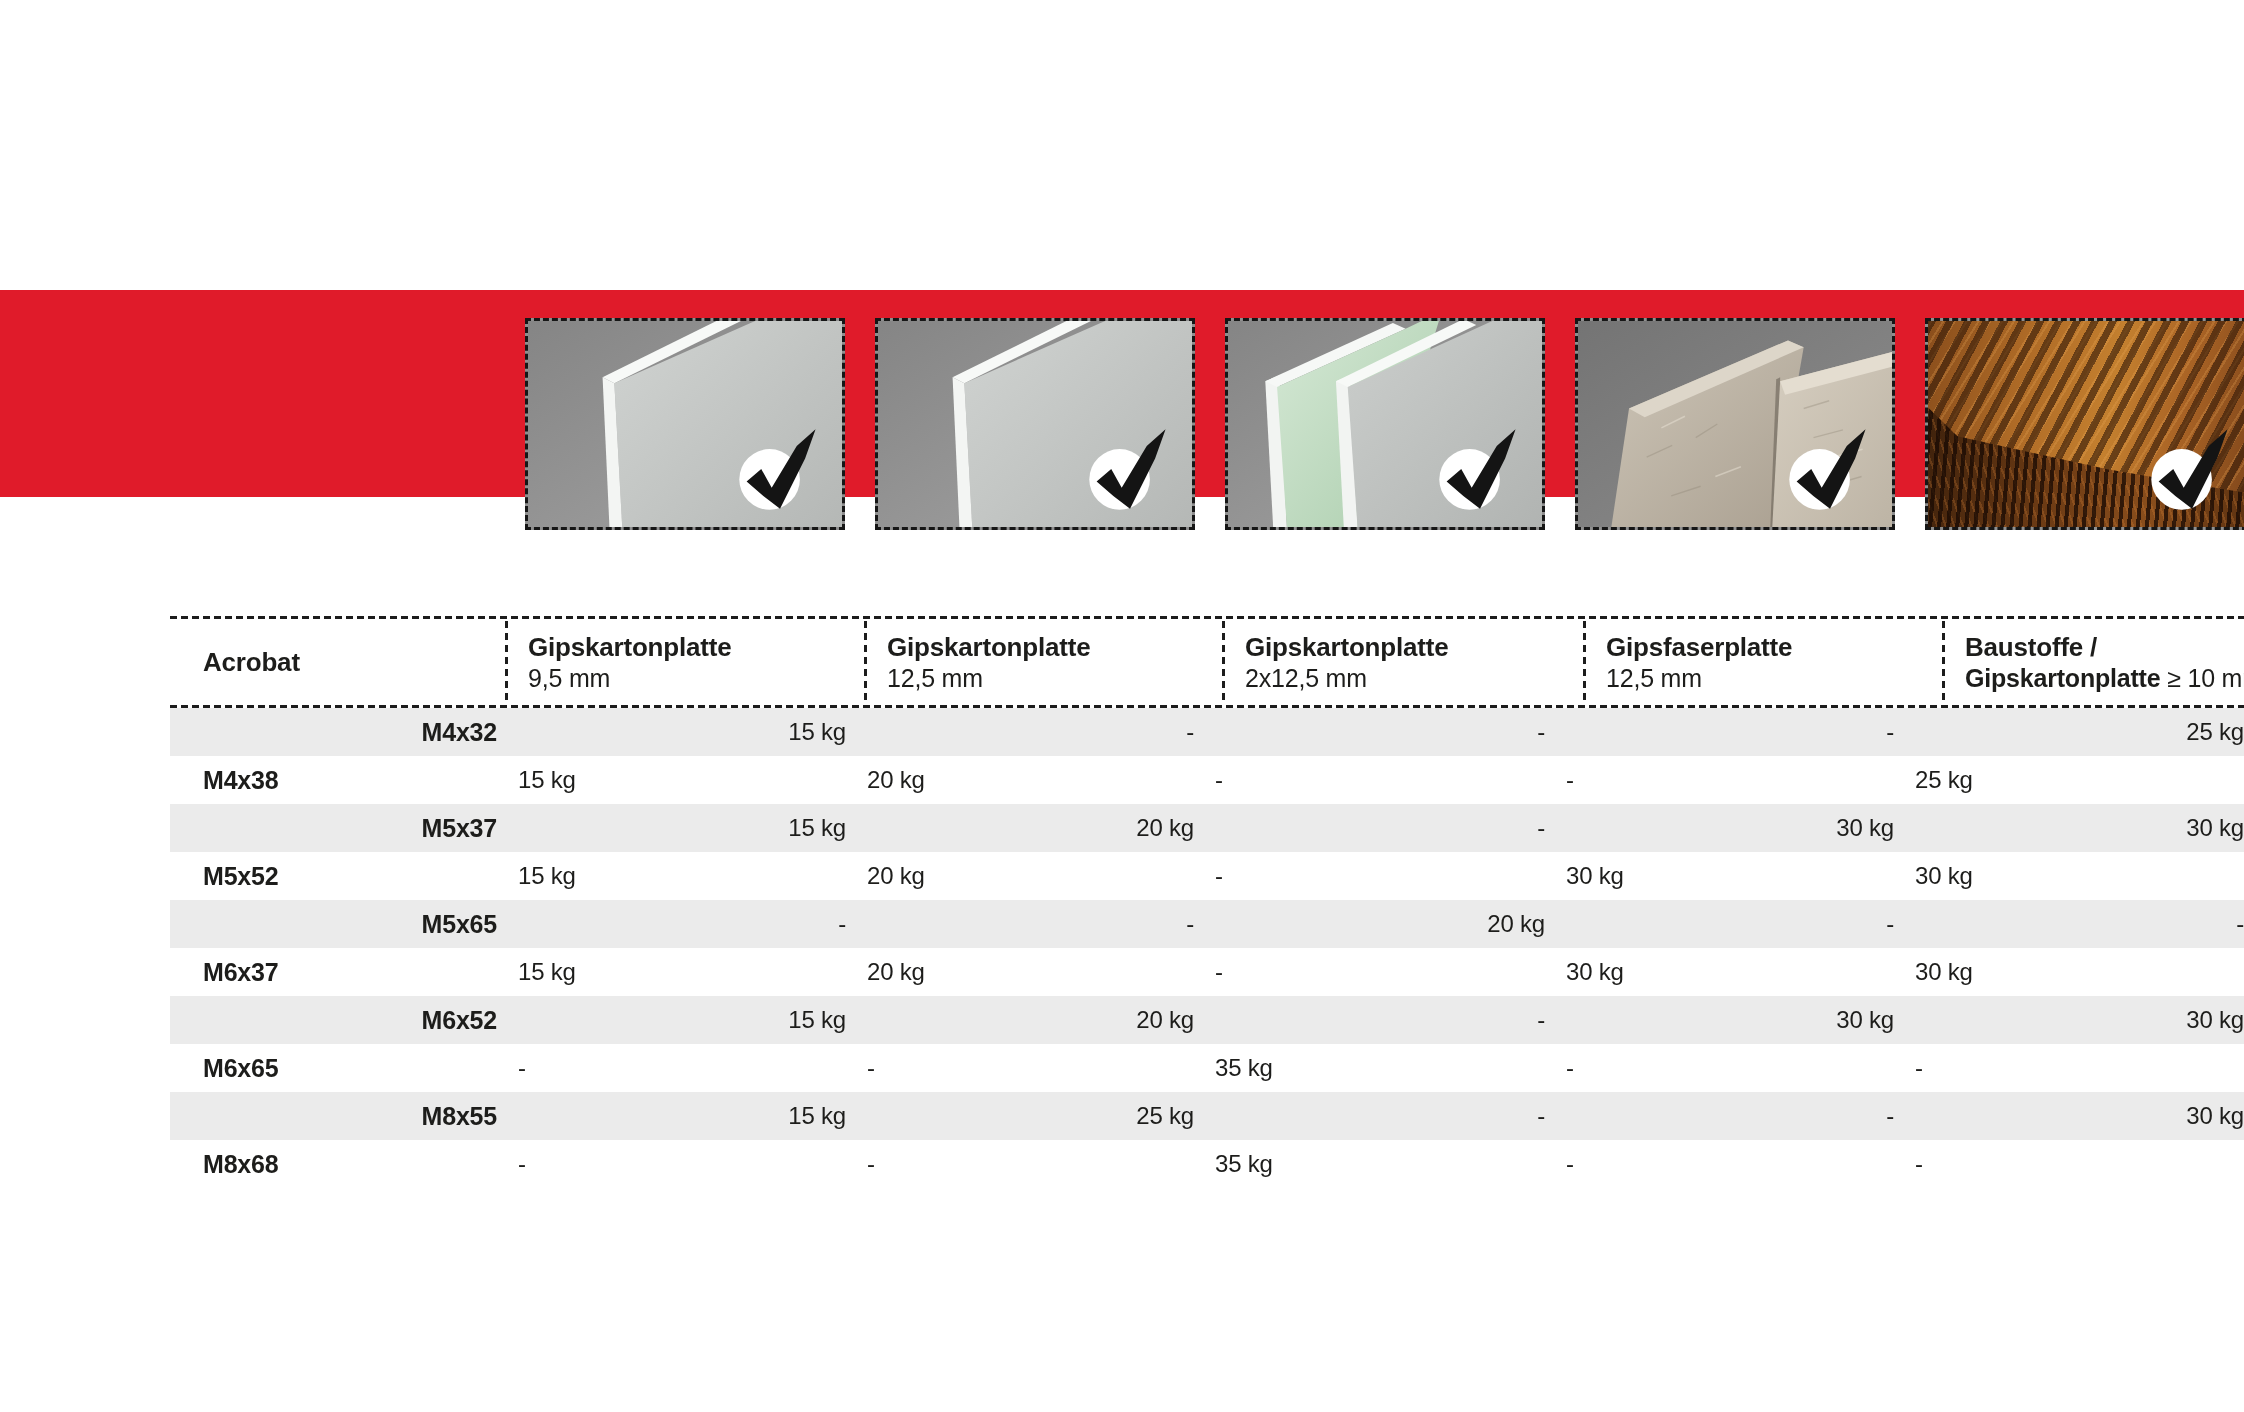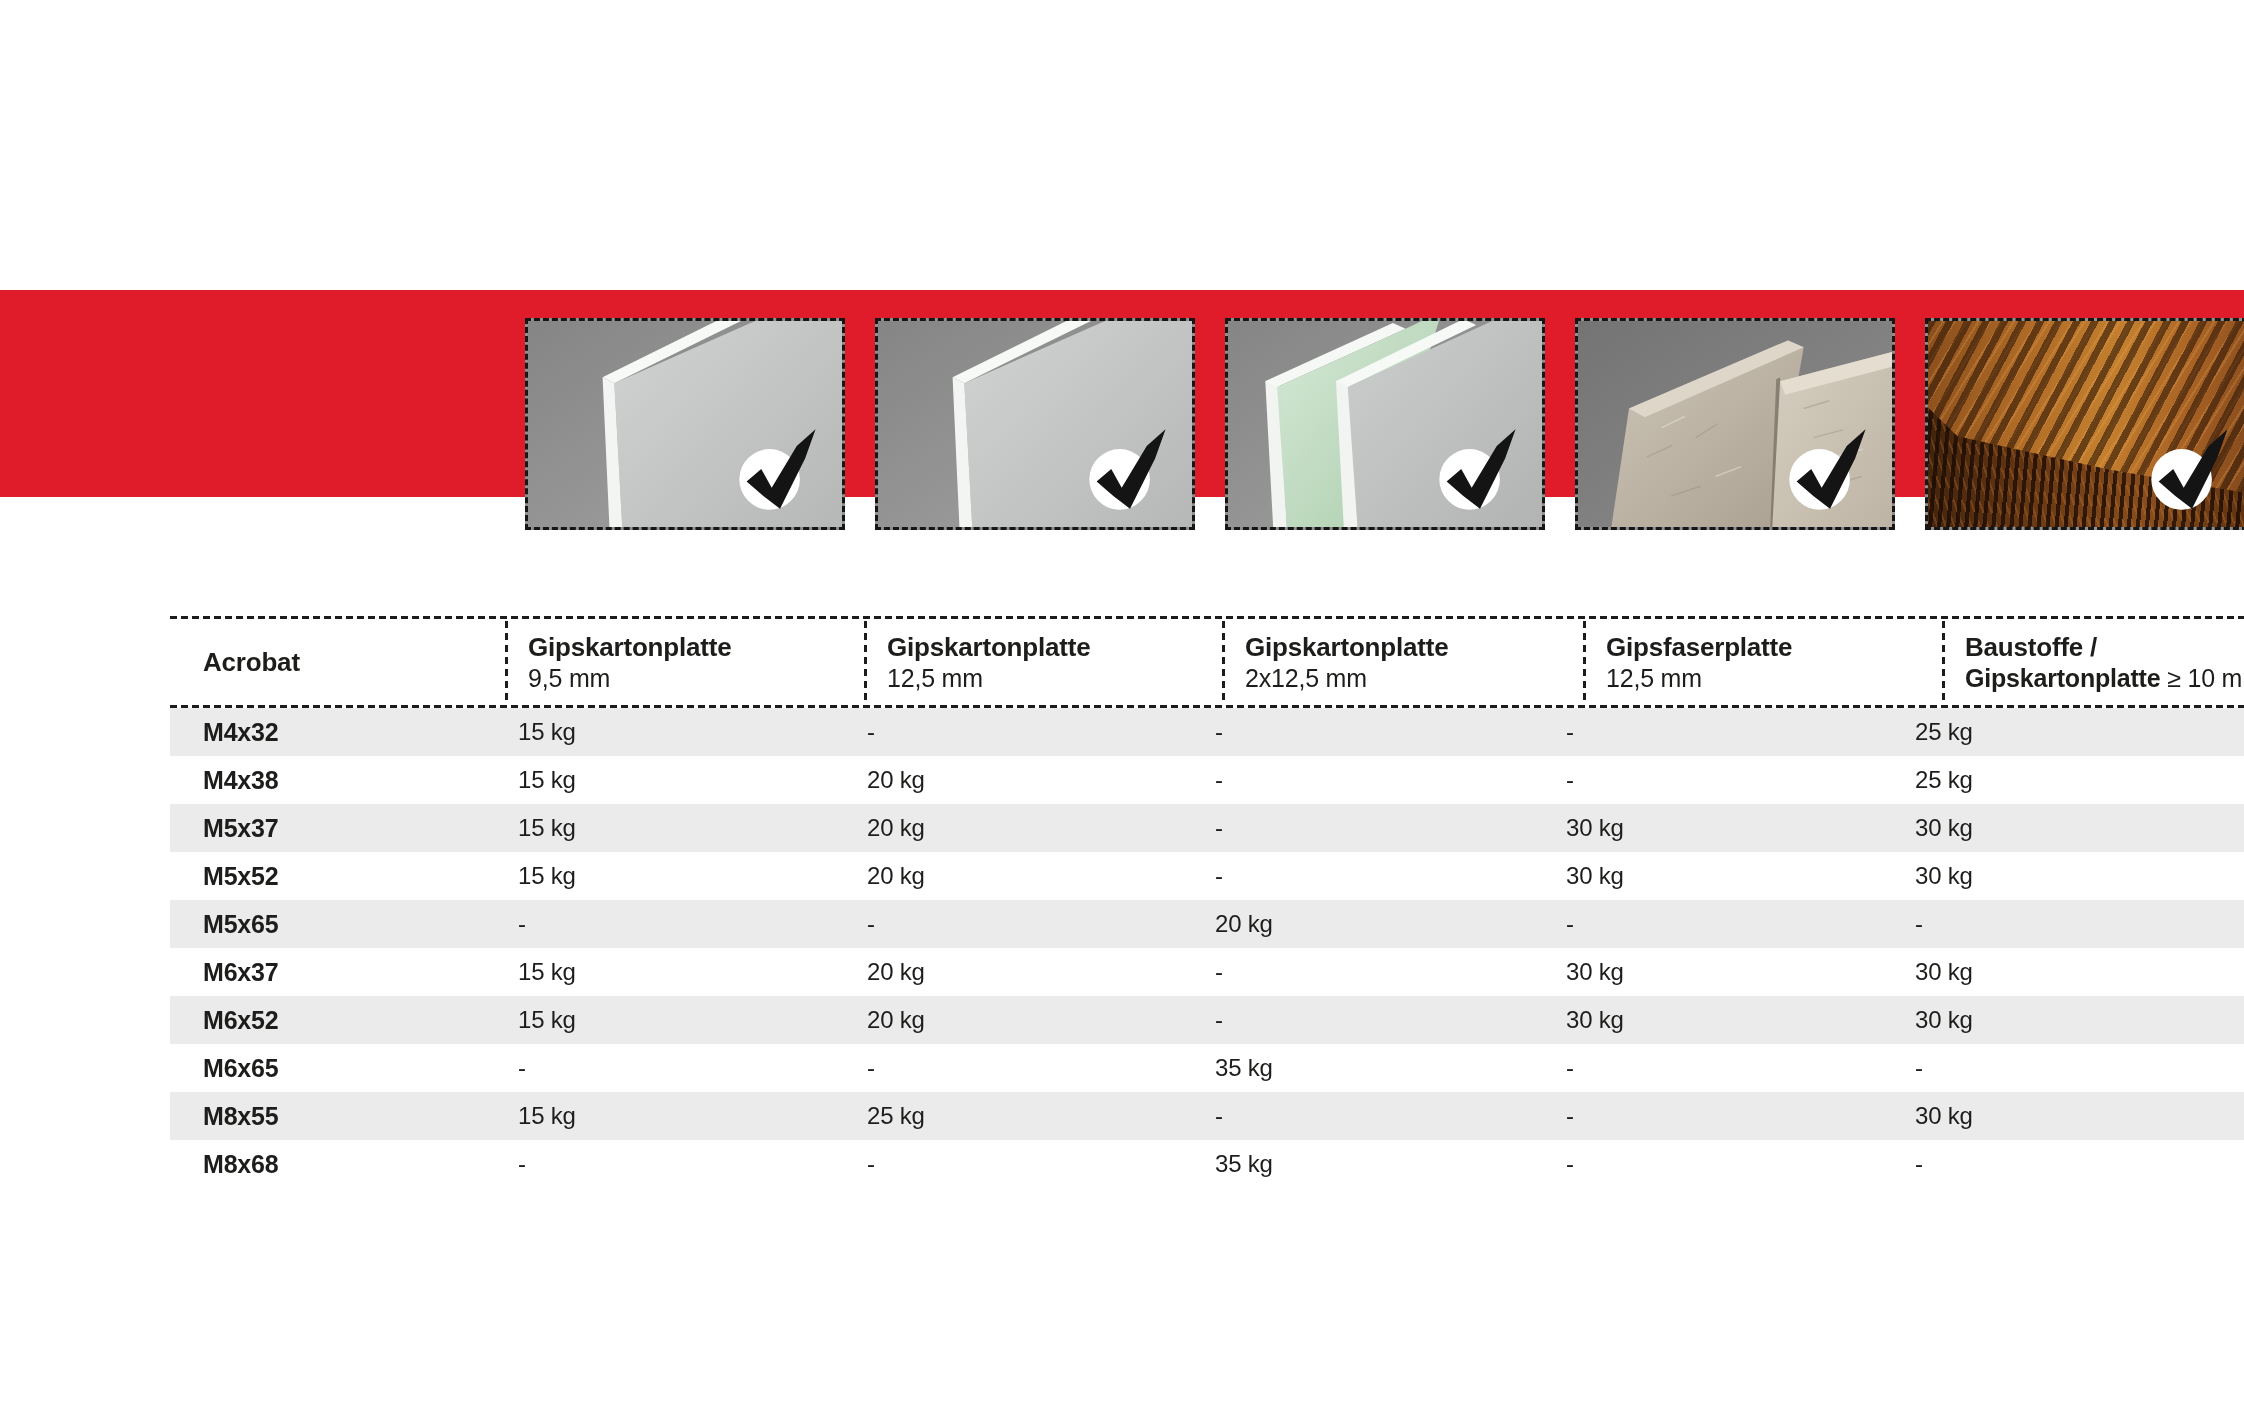--- a/index.html
+++ b/index.html
@@ -43,21 +43,21 @@
   .hcell{position:relative;display:flex;flex-direction:column;justify-content:center;padding-left:21px;box-sizing:border-box;}
   .hcell.first{padding-left:33px;}
   .hcell:not(.first)::before{
     content:"";position:absolute;left:-2px;top:2px;bottom:2px;width:3px;
     background:repeating-linear-gradient(180deg,#1c1c1c 0 7px,transparent 7px 12px);
   }
   .hcell .t{font-weight:700;font-size:26px;line-height:31px;letter-spacing:-0.2px;}
   .hcell .s{font-weight:400;font-size:25px;line-height:30px;letter-spacing:-0.2px;}
   .hcell .s b{font-weight:700;}
   .trow{height:48px;align-items:center;}
-  .trow.stripe{background:var(--row-stripe,#ebebeb);}
+  .trow.stripe{background:var(--row-stripe,#ebebeb);text-align:right;}
   .cell-label{font-weight:700;font-size:25px;padding-left:33px;letter-spacing:-0.2px;}
   .cell-val{font-weight:400;font-size:24px;padding-left:21px;letter-spacing:-0.2px;}
 </style>
 </head>
 <body>
 
 <div id="canvas">
 
   <div class="band">
     <div class="band-title">

